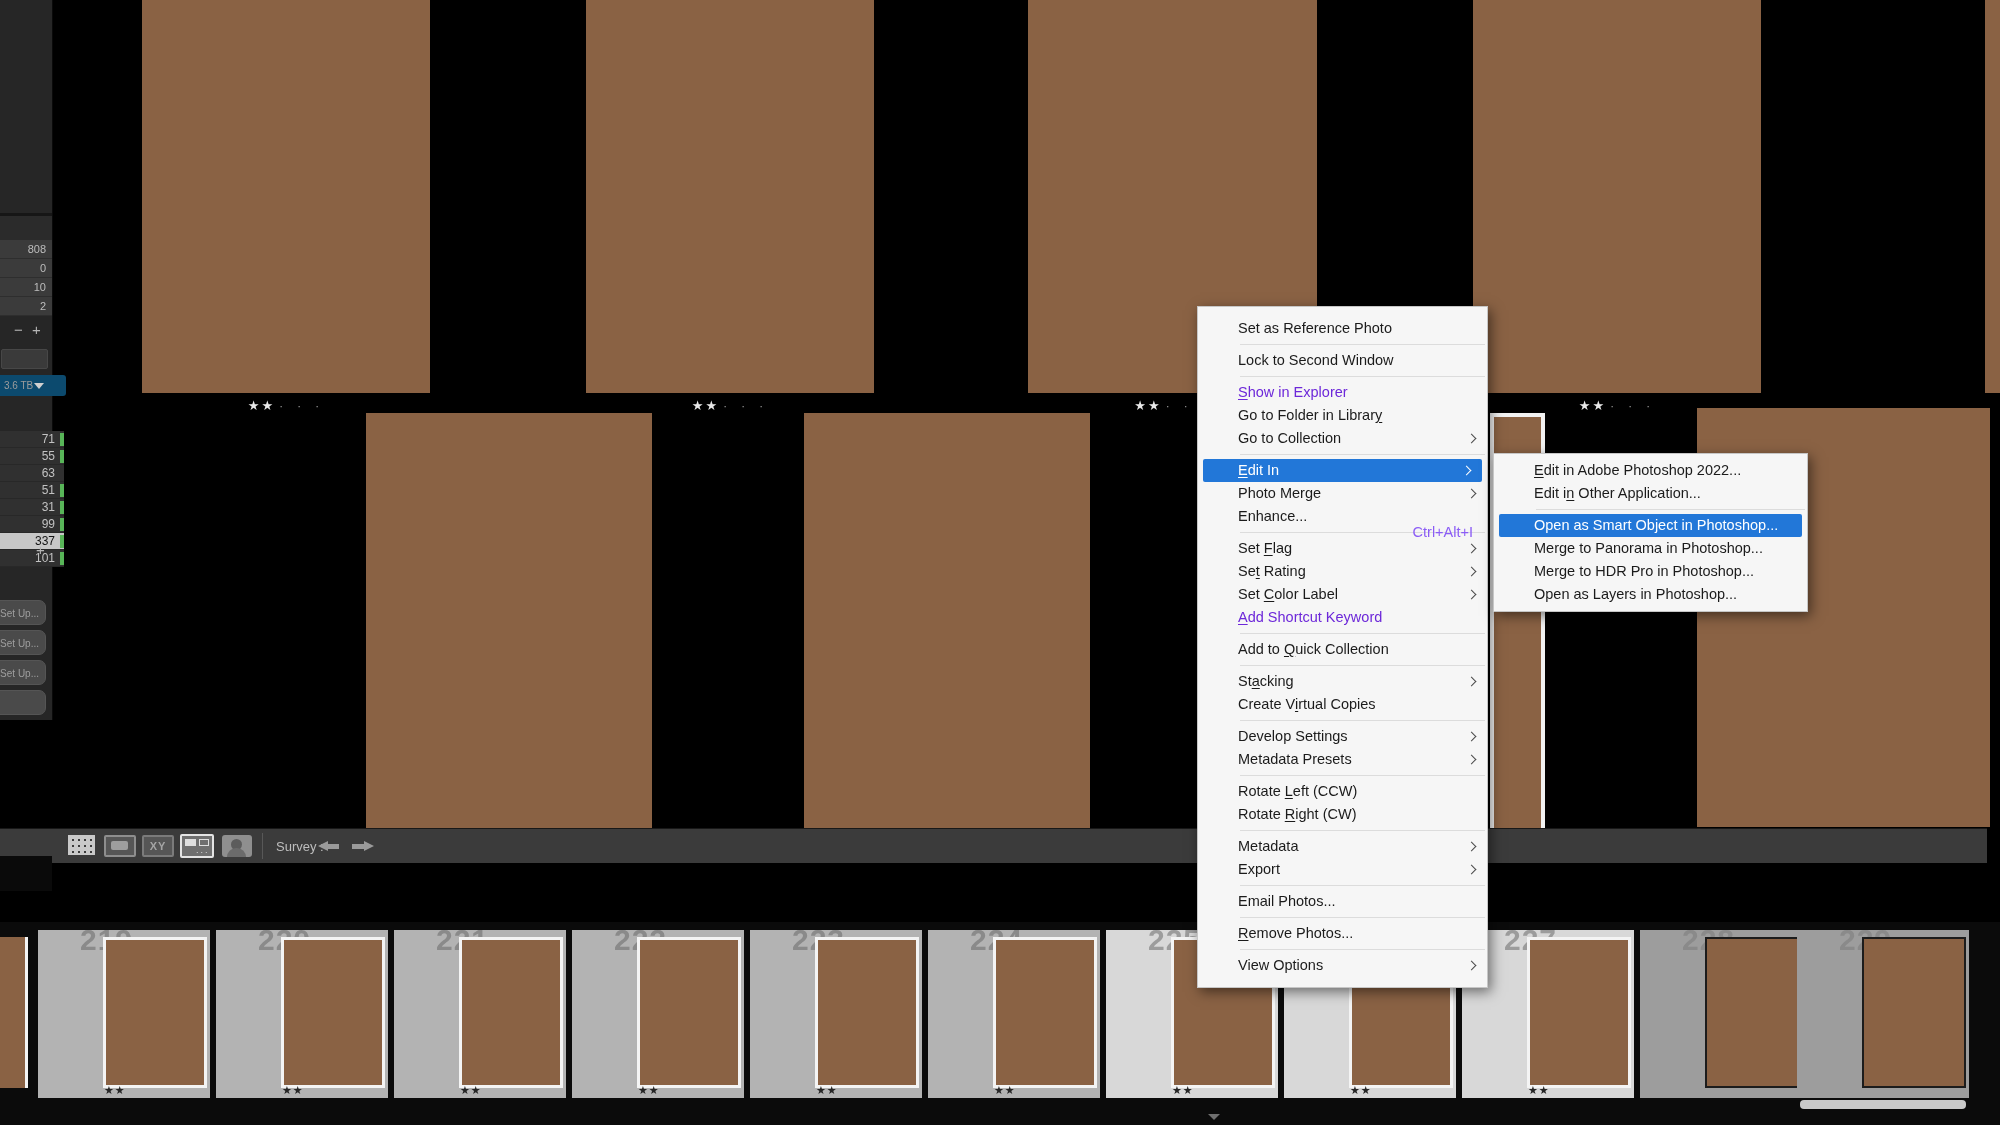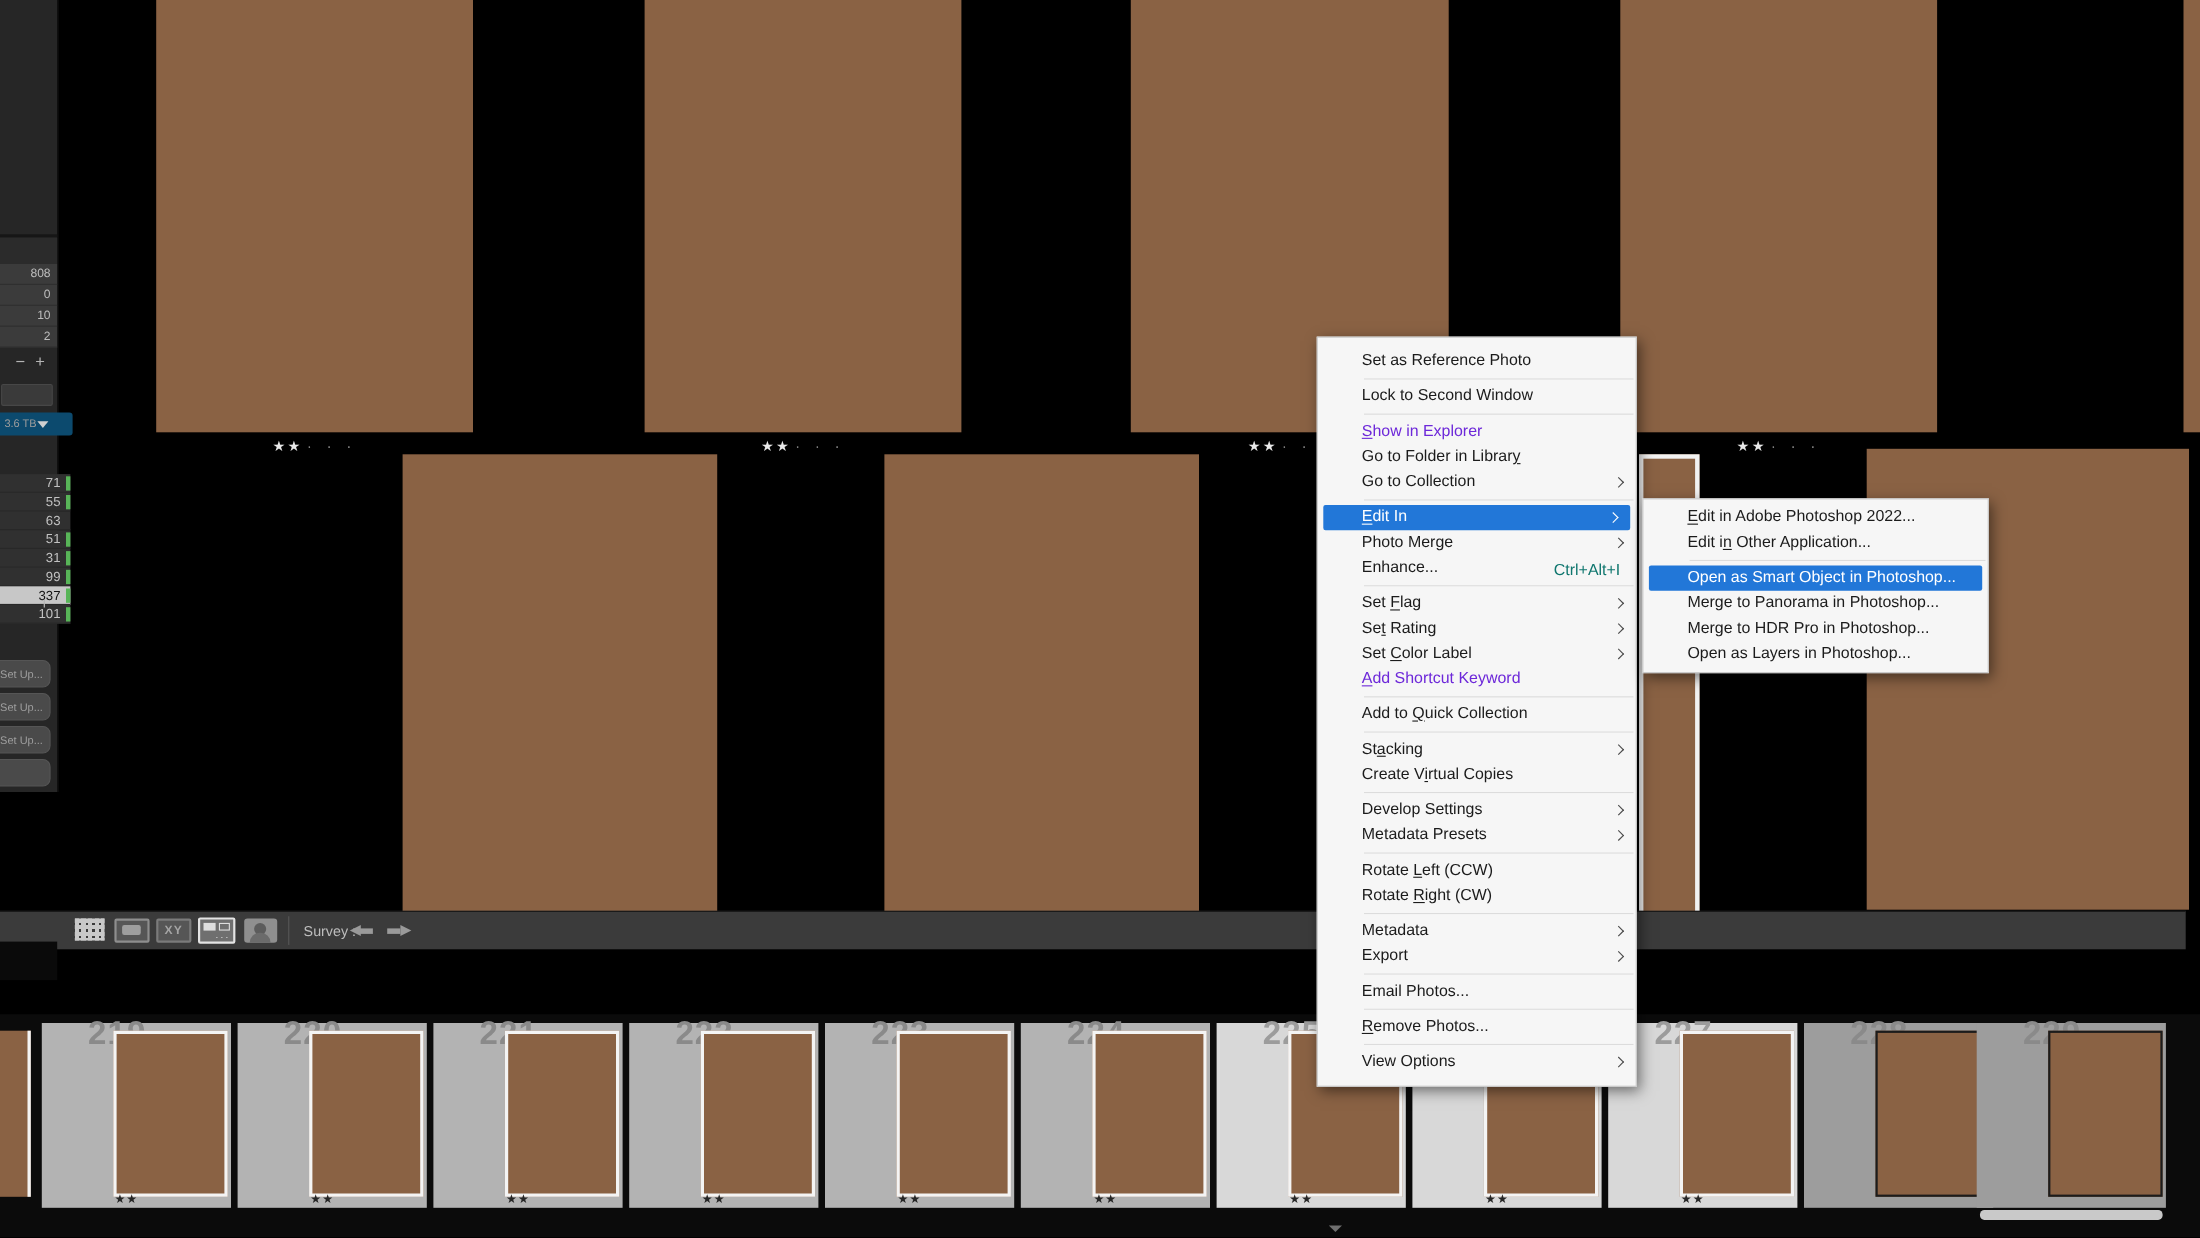--- a/index.html
+++ b/index.html
@@ -120,21 +120,21 @@
 
   
   .menu{position:absolute;background:#f6f6f6;border:1px solid #c6c6c6;box-shadow:3px 4px 12px rgba(0,0,0,.5);
         box-sizing:border-box;z-index:50;}
   #context-menu{left:1197px;top:306px;width:291px;padding:10px 0;}
   #edit-in-submenu{left:1493px;top:453px;width:315px;padding:5px 0;z-index:60;}
   .mi{position:relative;height:23px;line-height:23px;padding:0 26px 0 40px;font-size:14.5px;color:#1b1b1b;white-space:nowrap;}
   .mi.dis{color:#6d28d9;}
   .mi.hl{background:#2277d8;color:#fff;margin:0 5px;padding:0 21px 0 35px;border-radius:2px;}
   .mi u{text-decoration:underline;text-underline-offset:2px;}
-  .mi .sc{position:absolute;right:14px;top:3px;color:#0f766e;}
+  .mi .sc{position:absolute;right:14px;top:16px;color:#8b5cf6;}
   .mi .chev{position:absolute;right:12px;top:8px;width:6px;height:6px;
             border-top:1.6px solid #4a4a4a;border-right:1.6px solid #4a4a4a;transform:rotate(45deg);}
   .mi.hl .chev{border-color:#fff;}
   .sep{height:1px;background:#dcdcdc;margin:4px 2px 4px 42px;}
 </style>
 </head>
 <body>
 
 <div id="root">
 

